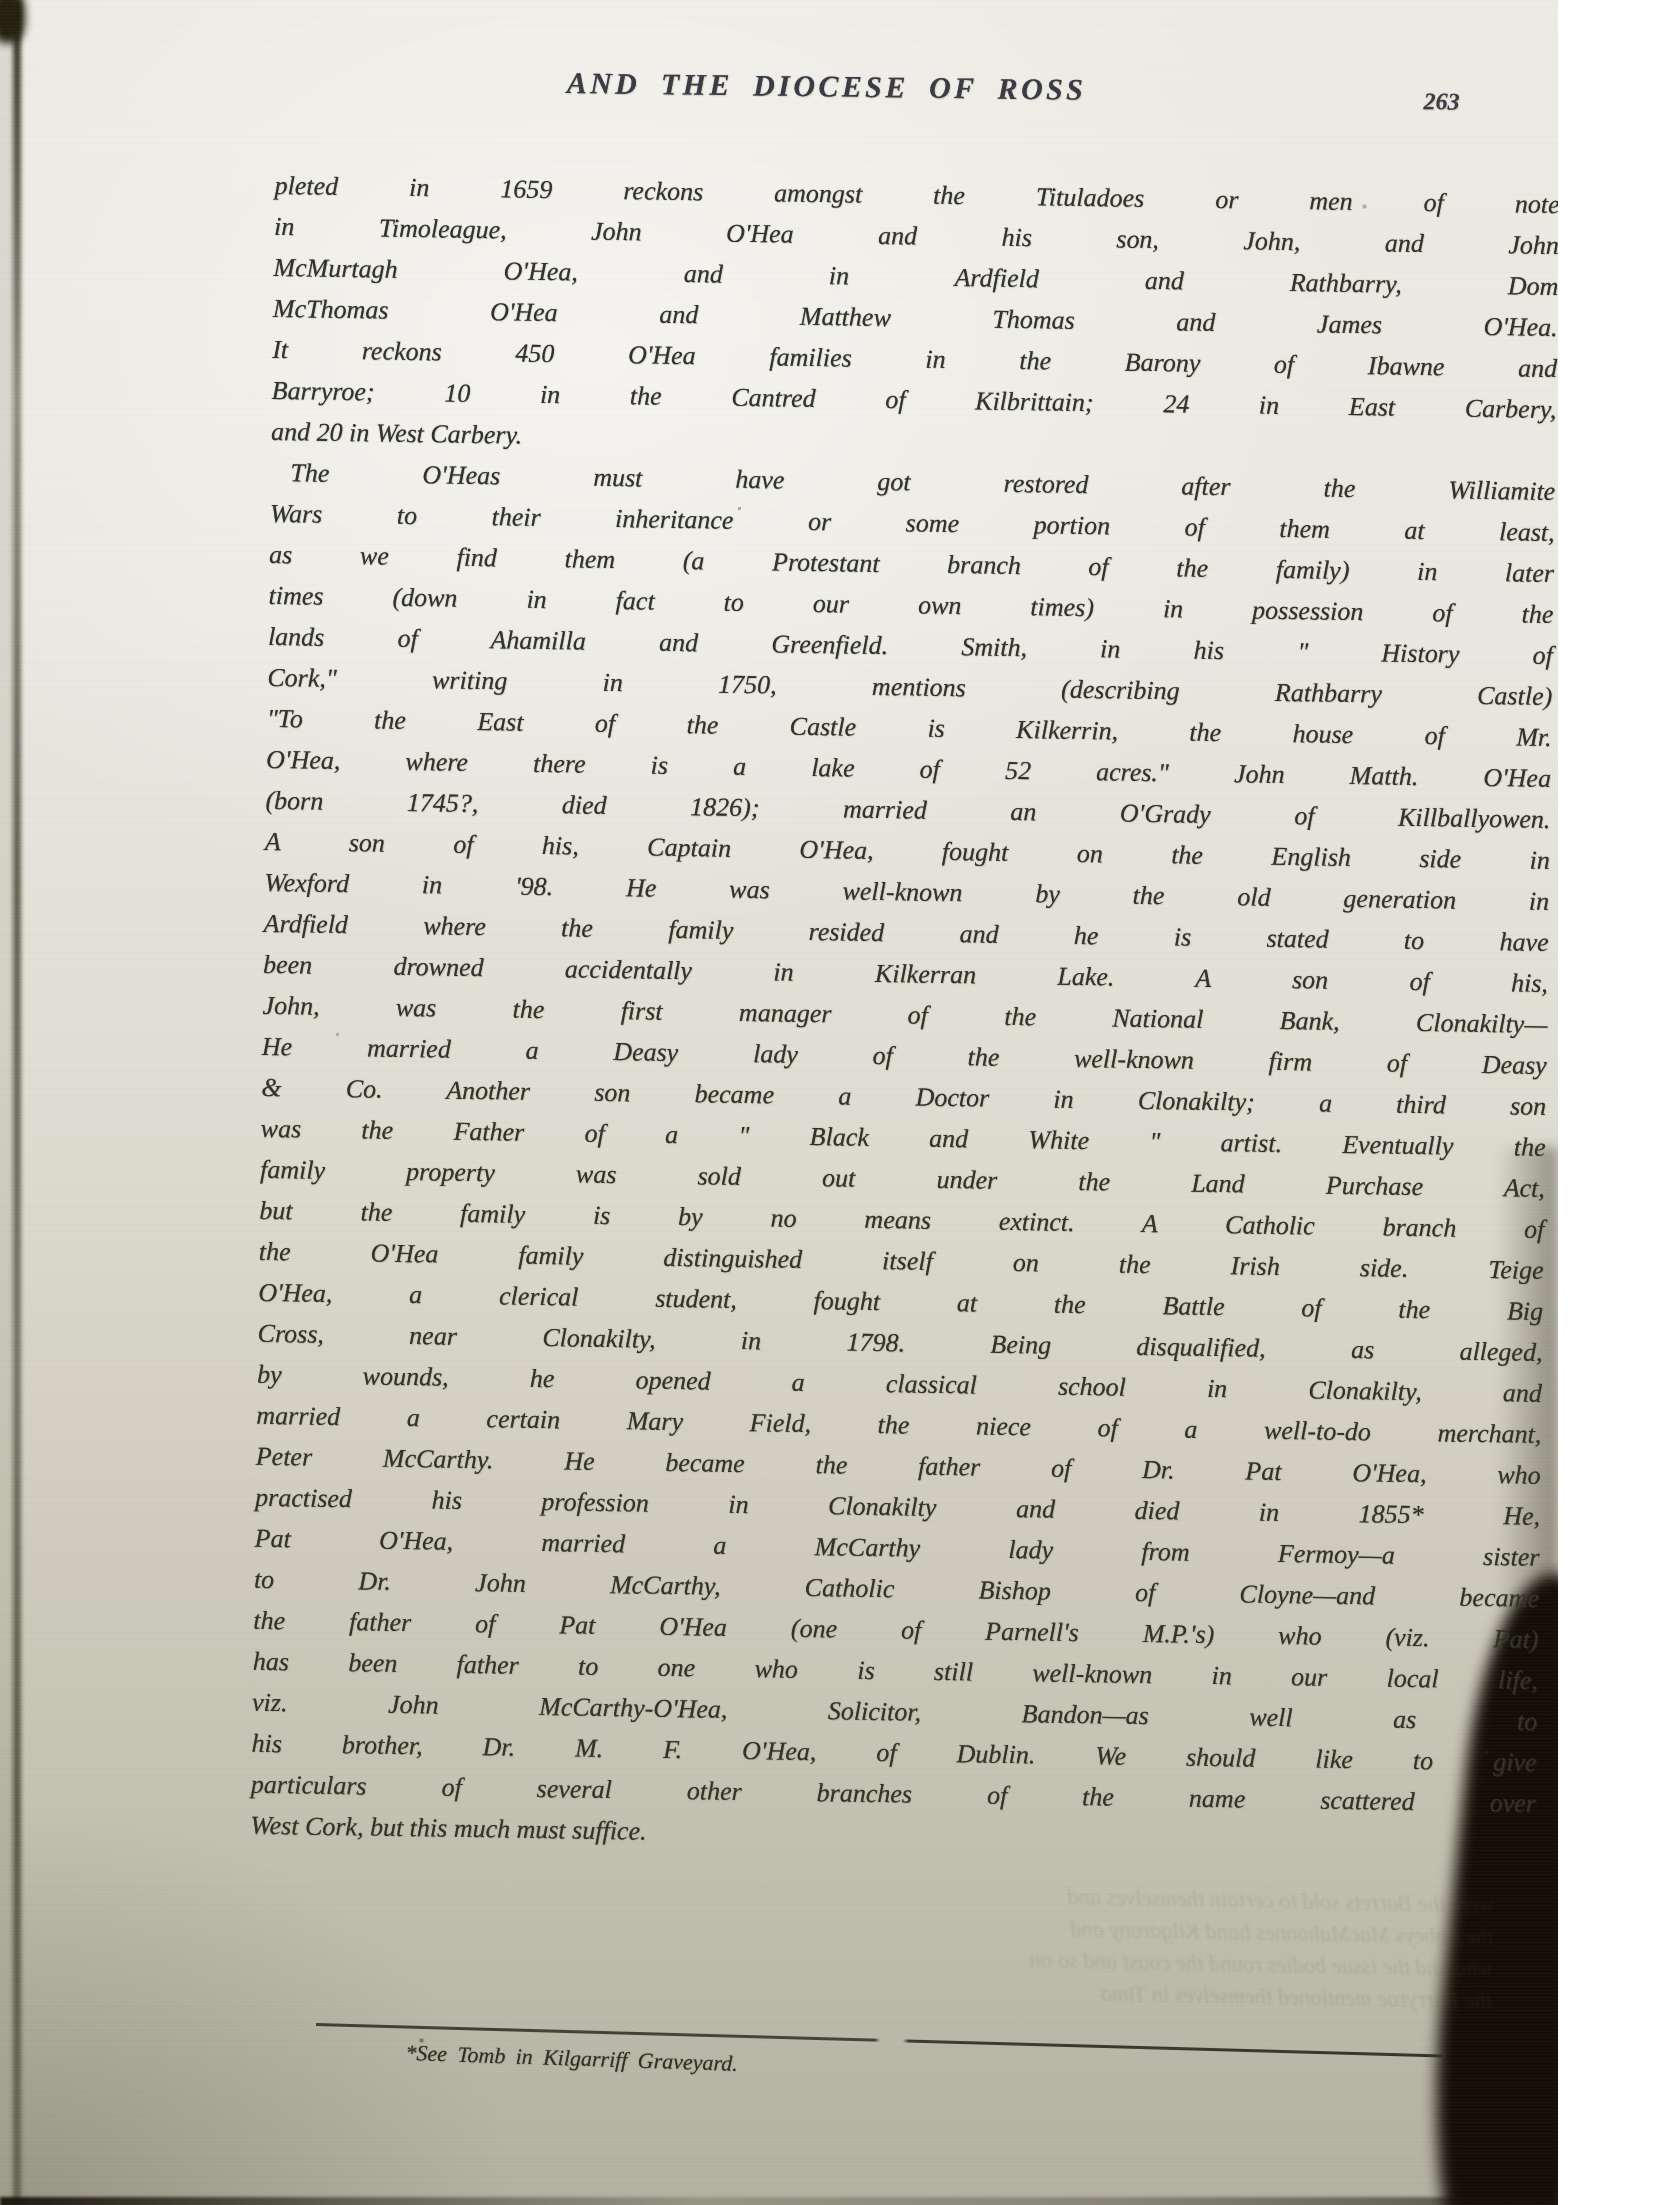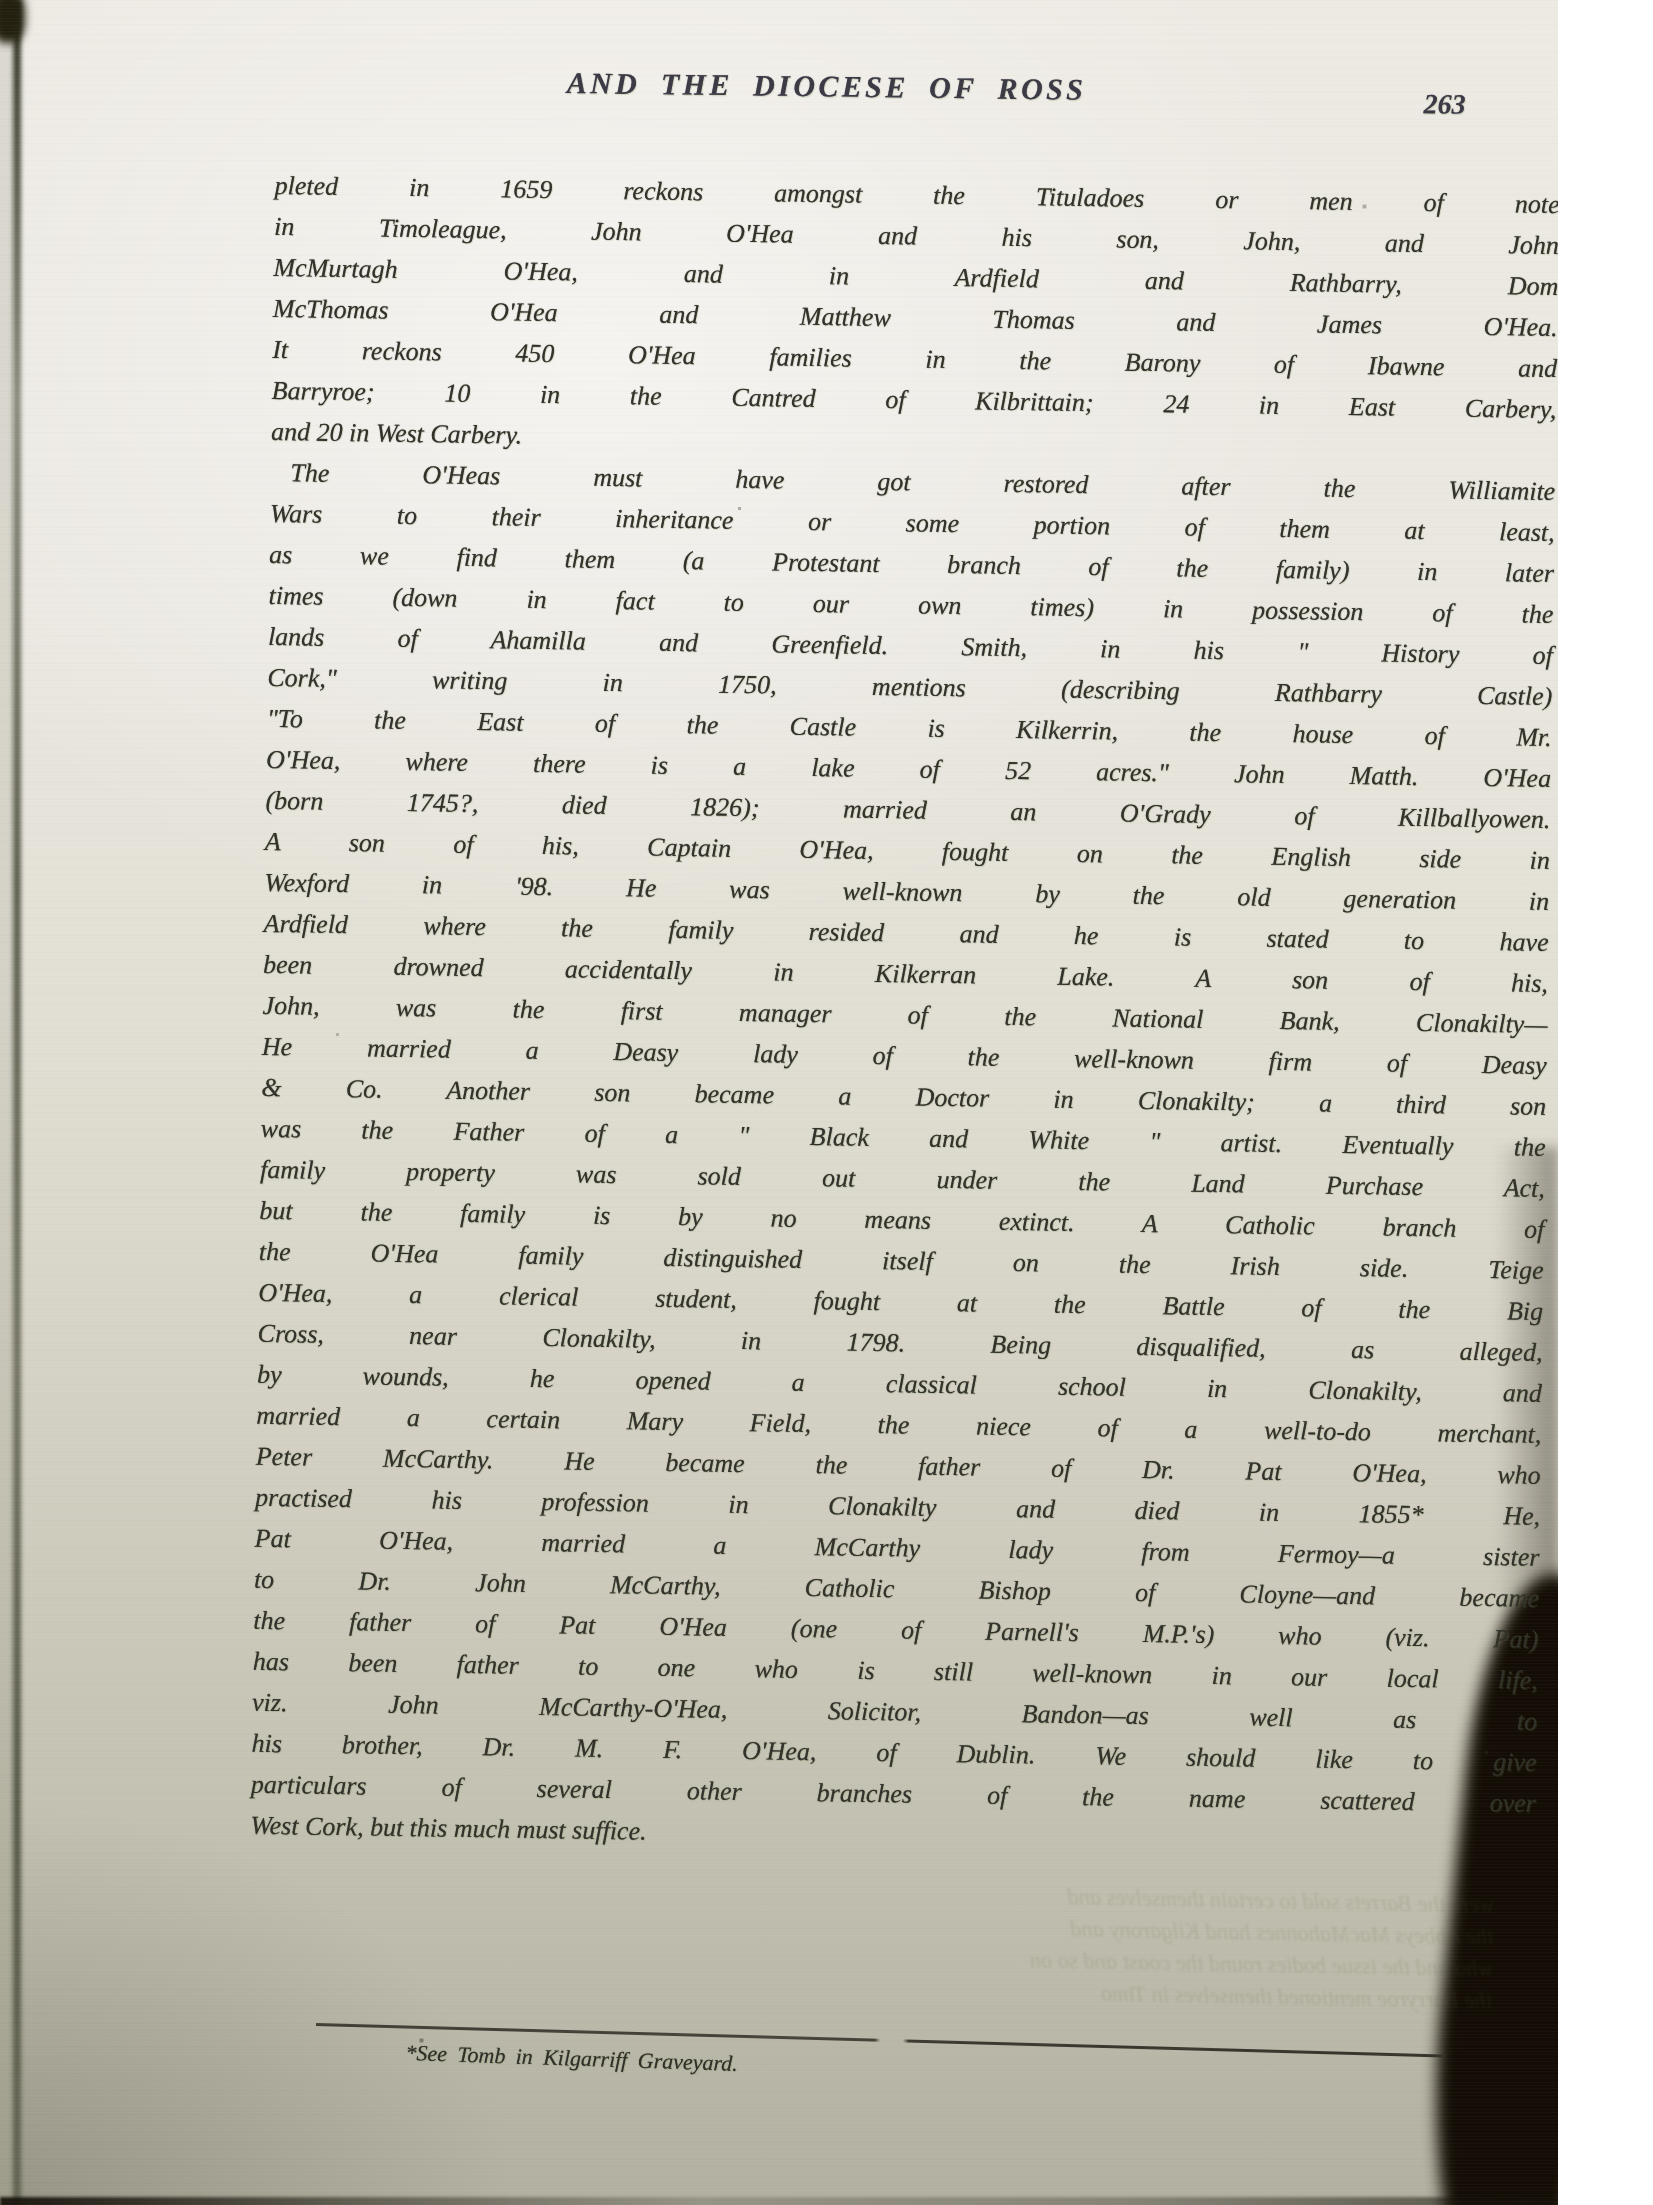--- a/index.html
+++ b/index.html
@@ -31,21 +31,21 @@
   .specks{position:absolute;left:0;top:0;width:1px;height:1px;background:transparent;
     box-shadow:1364px 206px 0 1.4px rgba(60,55,45,0.35), 739px 508px 0 1px rgba(70,65,55,0.4),
     337px 1034px 0 1px rgba(70,65,55,0.3), 1486px 1752px 0 1.4px rgba(55,50,40,0.35),
     421px 2040px 0 1.4px rgba(60,58,48,0.5);}
 
   
   .header{position:absolute;left:567px;top:66px;width:1005px;transform:rotate(0.75deg);
     transform-origin:left top;white-space:nowrap;}
   .header .title{display:inline-block;font-size:30px;font-weight:700;letter-spacing:3.4px;word-spacing:9.6px;
     color:#3b3944;text-shadow:0 0 1px rgba(60,55,80,0.55),1px 1.4px 0 rgba(130,160,70,0.18);}
-  .header .pagenum{position:absolute;left:857px;top:10.5px;font-size:28px;font-weight:700;
+  .header .pagenum{position:absolute;left:857px;top:10.5px;font-size:24px;font-weight:700;
     color:#3b3944;text-shadow:0 0 1px rgba(60,55,80,0.5),1px 1.4px 0 rgba(130,160,70,0.18);}
 
   
   .textblock{position:absolute;left:275px;top:165px;width:1285px;transform:rotate(0.85deg);
     transform-origin:left top;color:#31312a;font-size:26px;line-height:41px;
     text-shadow:0 0 1px rgba(40,42,30,0.65),1px 1px 0 rgba(125,160,70,0.16);}
   .line{text-align:justify;height:41px;overflow:visible;}
   .line::after{content:"";display:inline-block;width:100%;height:0;}
   .line.plain{text-align:left;}
   .line.plain::after{content:none;}

